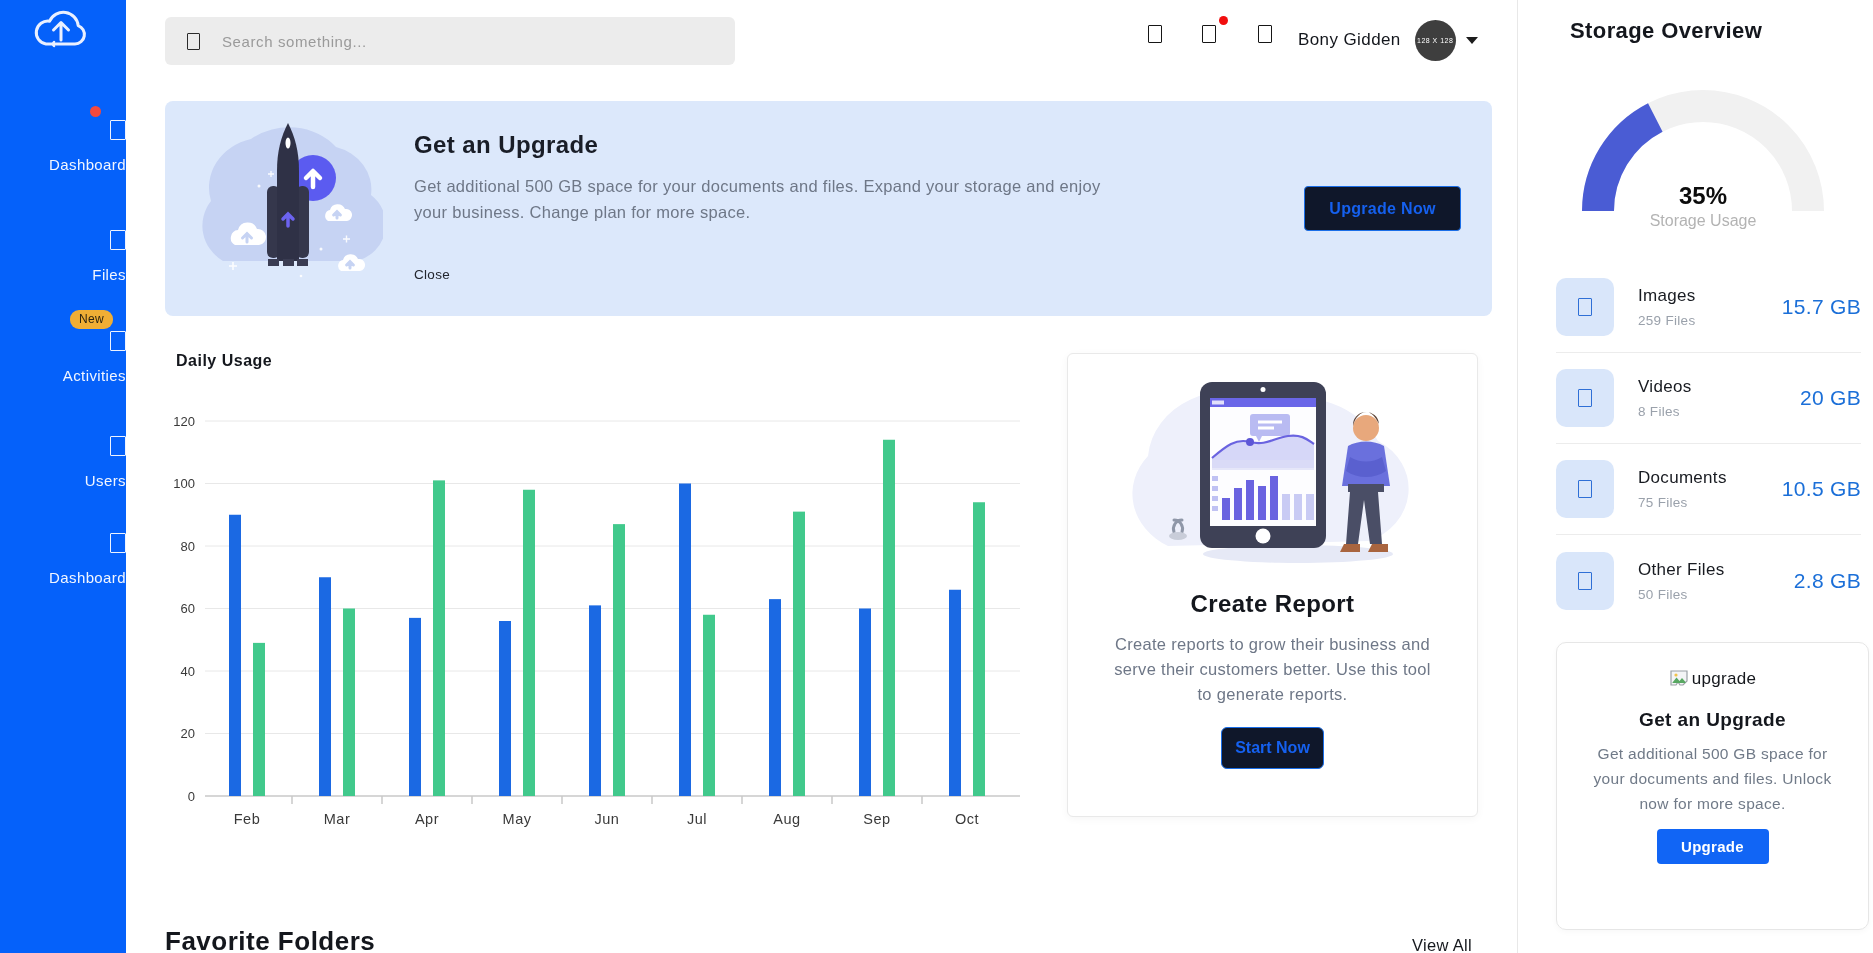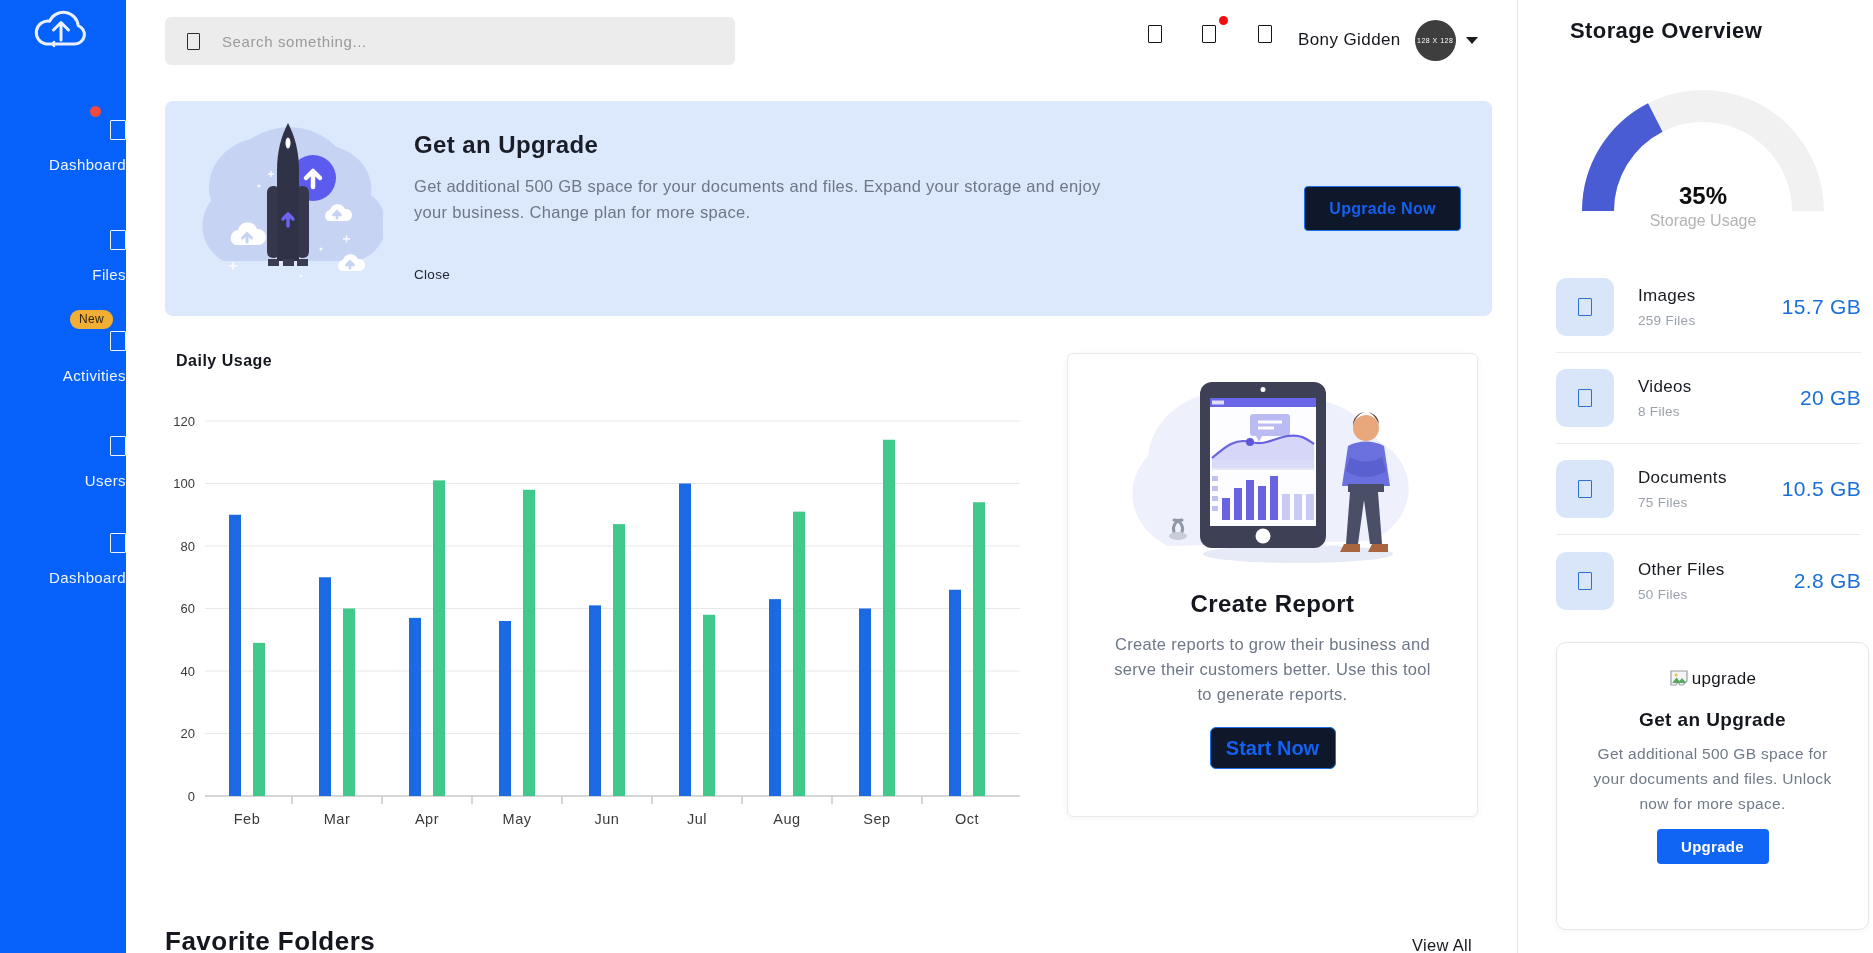--- a/index.html
+++ b/index.html
@@ -57,21 +57,21 @@
   #daily-chart { position:absolute; left:160px; top:403px; }
 
   
   .report-card { position:absolute; left:1067px; top:353px; width:411px; height:464px;
     background:#fff; border:1px solid #e9e9e9; border-radius:6px;
     box-shadow:0 2px 8px rgba(0,0,0,.04); text-align:center; }
   .report-illus { margin-top:22px; }
   .report-title { font-size:24px; font-weight:700; color:#14171d; letter-spacing:.4px; margin-top:18px; }
   .report-body { margin:14px auto 0; width:320px; font-size:16.5px; line-height:25px;
     color:#6e7787; letter-spacing:.3px; }
-  .report-cta { display:block; margin:20px auto 0; width:126px; height:42px; font-size:20px; border-radius:6px; }
+  .report-cta { display:block; margin:20px auto 0; width:103px; height:42px; font-size:16px; border-radius:6px; }
 
   
   .right-panel { position:absolute; left:1517px; top:0; width:356px; height:953px;
     background:#fff; border-left:1px solid #e8e8e8; }
   .storage-title { position:absolute; left:52px; top:18px; font-size:22px; font-weight:700;
     color:#14171d; letter-spacing:.4px; }
   #gauge { position:absolute; left:64px; top:90px; }
   .gauge-percent { position:absolute; left:64px; top:182px; width:242px; text-align:center;
     font-size:24px; font-weight:800; color:#0c0c0c; }
   .gauge-caption { position:absolute; left:64px; top:212px; width:242px; text-align:center;

